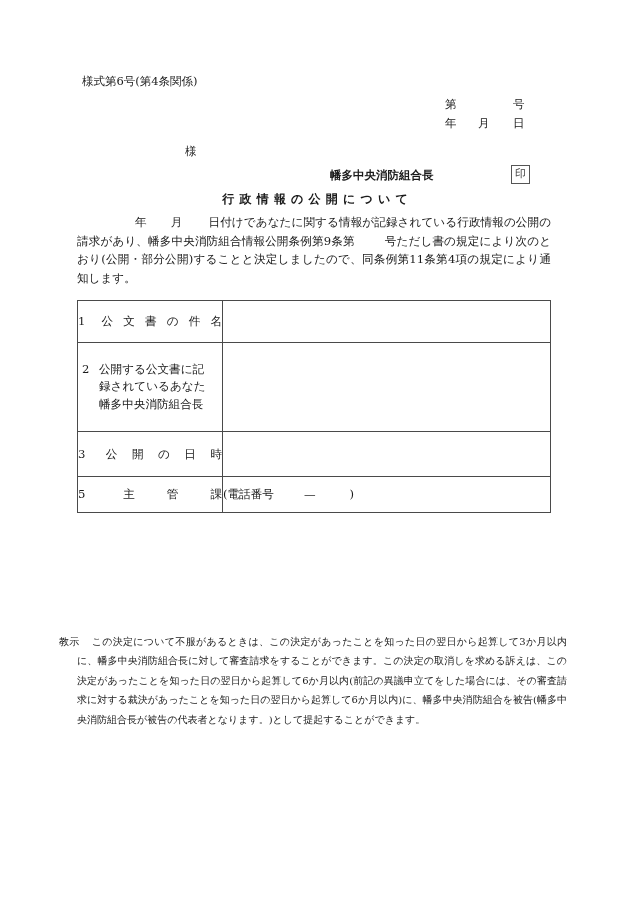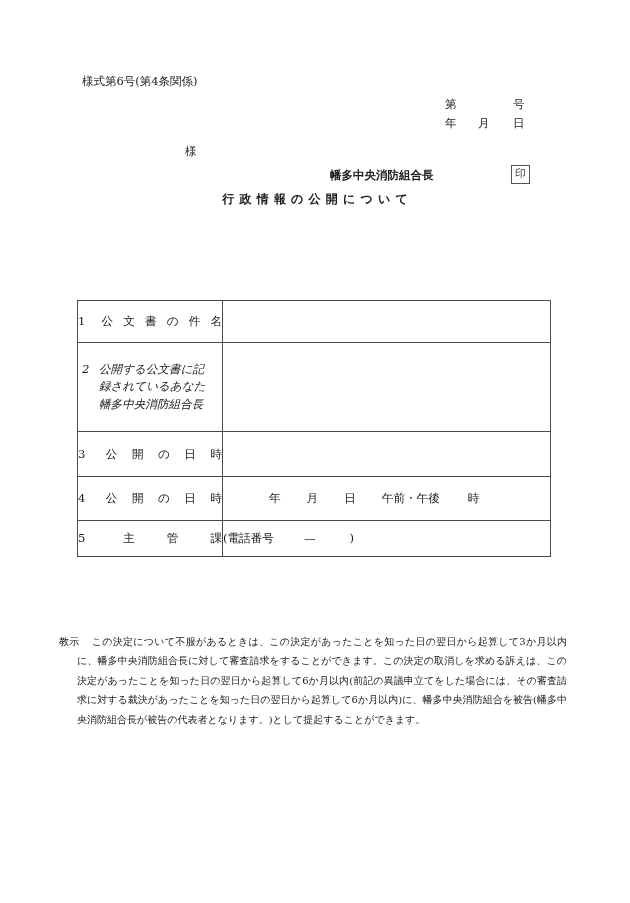--- a/index.html
+++ b/index.html
@@ -182,54 +182,49 @@
   <div class="abs dateline dt-month">月</div>
   <div class="abs dateline dt-day">日</div>
 
   <div class="abs addressee">様</div>
 
   <div class="abs issuer">幡多中央消防組合長</div>
   <div class="seal-box">印</div>
 
   <div class="doc-title">行政情報の公開について</div>
 
+  <div class="body-block">
+    <span class="lead-gap-a"></span><span>年</span><span class="lead-gap-b"></span><span>月</span><span class="lead-gap-c"></span><span>日付けであなたに関する情報が記録されている行政情報の公開の請求があり、幡多中央消防組合情報公開条例第9条第</span><span class="inline-gap"></span><span>号ただし書の規定により次のとおり(公開・部分公開)することと決定しましたので、同条例第11条第4項の規定により通知します。</span>
+  </div>
 
   <table class="form-table">
     <tbody>
       <tr style="height:42px;">
         <td class="label-cell">
           <span class="spread"><span class="spread-num">1</span><span>公文書の件名</span></span>
         </td>
         <td class="value-cell"></td>
       </tr>
 
-      <tr style="height:89px;font-style:italic;">
+      <tr style="height:89px;">
         <td class="label-cell">
           <span class="multi-label"><span class="ml-num">2</span><span>公開する公文書に記</span></span>
           <span class="multi-label"><span class="ml-indent"></span><span>録されているあなた</span></span>
           <span class="multi-label"><span class="ml-indent"></span><span>幡多中央消防組合長</span></span>
         </td>
         <td class="value-cell"></td>
       </tr>
 
       <tr style="height:45px;">
         <td class="label-cell">
           <span class="spread"><span class="spread-num">3</span><span>公開の日時</span></span>
         </td>
         <td class="value-cell"></td>
       </tr>
 
-      <tr style="height:44px;">
-        <td class="label-cell">
-          <span class="spread"><span class="spread-num">4</span><span>公開の日時</span></span>
-        </td>
-        <td class="value-cell">
-          <span class="r4-gap-a"></span><span>年</span><span class="r4-gap"></span><span>月</span><span class="r4-gap"></span><span>日</span><span class="r4-gap"></span><span>午前・午後</span><span class="r4-gap-b"></span><span>時</span>
-        </td>
-      </tr>
 
       <tr style="height:36px;">
         <td class="label-cell">
           <span class="spread"><span class="spread-num">5</span><span>主管課</span></span>
         </td>
         <td class="value-cell">
           <span class="tel-line"><span>(電話番号</span><span class="tel-gap-a"></span><span>—</span><span class="tel-gap-b"></span><span>)</span></span>
         </td>
       </tr>
 

